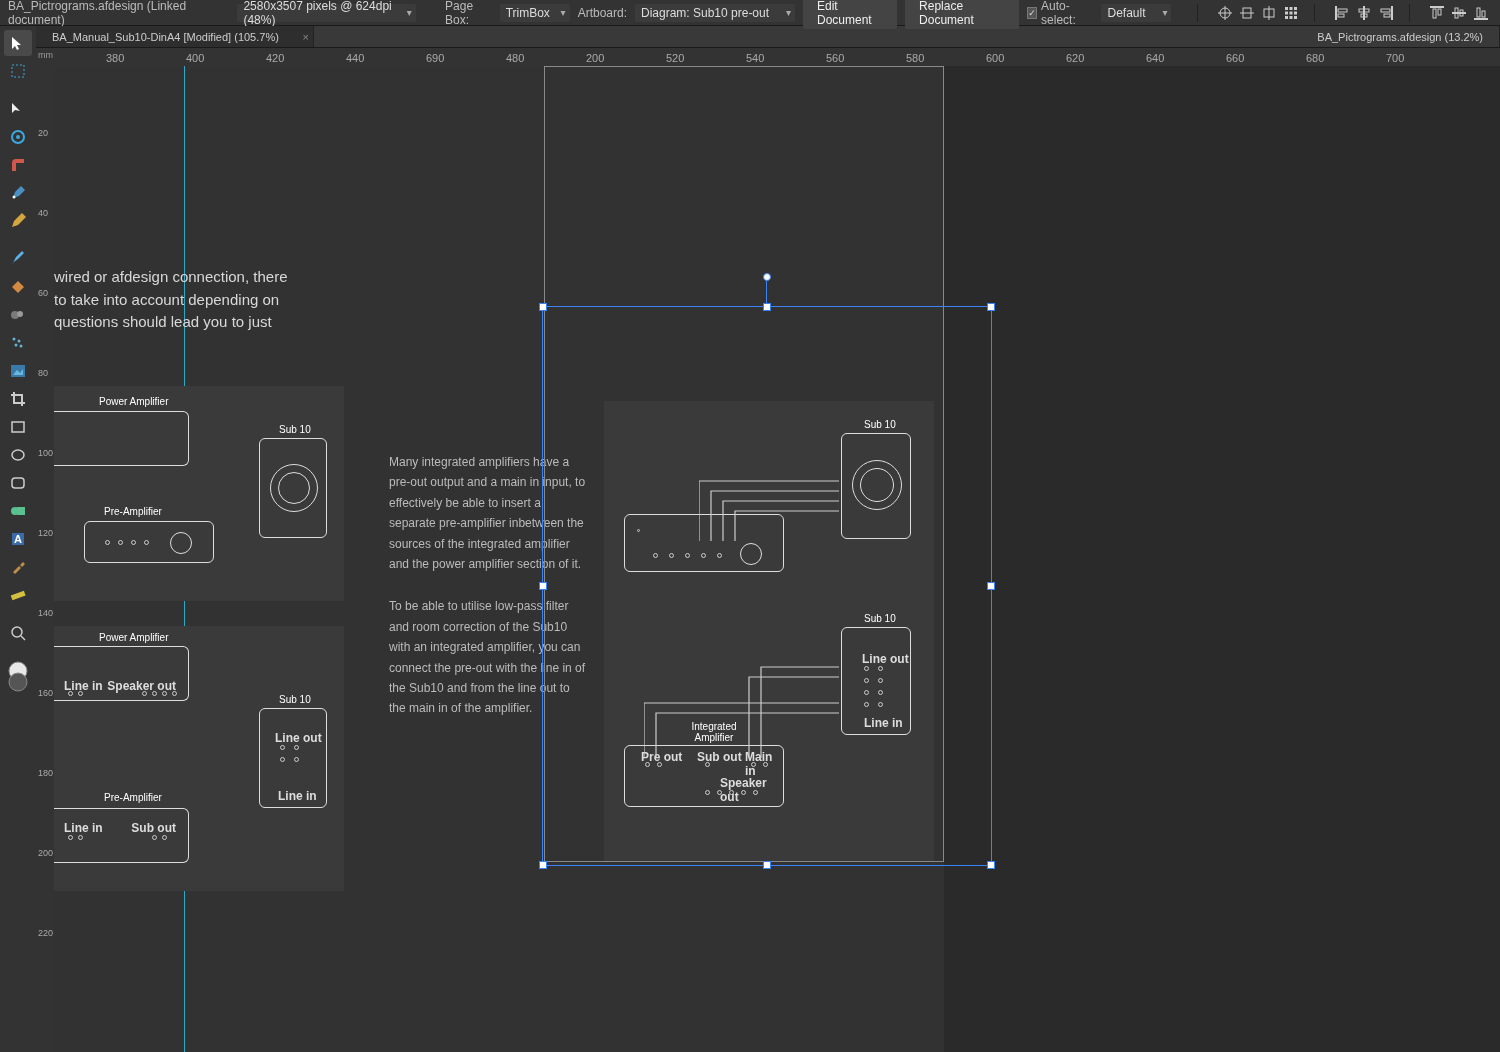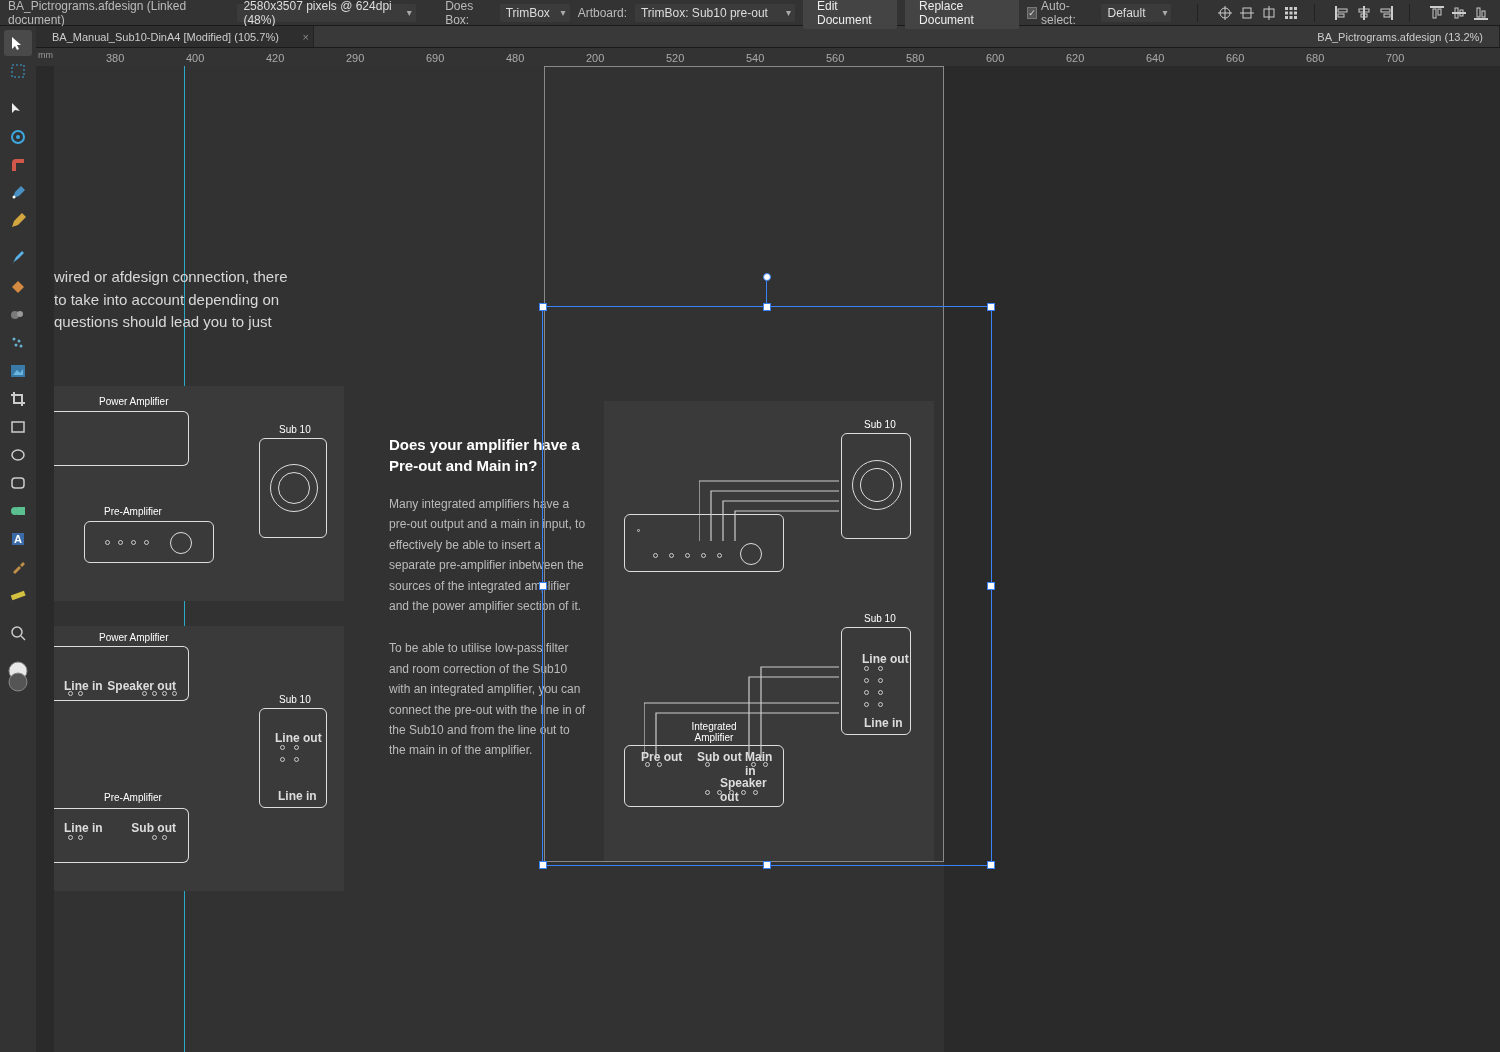--- a/index.html
+++ b/index.html
@@ -85,27 +85,27 @@
 </head>
 <body>
 
 <div class="context-bar">
   <span class="ctx-label">BA_Pictrograms.afdesign (Linked document)</span>
   <span style="width:16px"></span>
   <span class="ctx-dropdown">
       <span>2580x3507 pixels @ 624dpi (48%)</span>
     </span>
   <span style="width:16px"></span>
-  <span class="ctx-label">Does Box:</span>
+  <span class="ctx-label">Page Box:</span>
   <span class="ctx-dropdown" style="min-width:70px">
       <span>TrimBox</span>
     </span>
   <span class="ctx-label">Artboard:</span>
   <span class="ctx-dropdown" style="min-width:160px">
-      <span>TrimBox: Sub10 pre-out</span>
+      <span>Diagram: Sub10 pre-out</span>
     </span>
   <span class="ctx-button">Edit Document</span>
   <span class="ctx-button">Replace Document</span>
   <span class="ctx-check">
     <span class="box">✓</span>
     <span>Auto-select:</span>
   </span>
   <span class="ctx-dropdown" style="min-width:70px">
       <span>Default</span>
     </span>
@@ -335,36 +335,49 @@
 </div>
 
 <div class="canvas-wrap">
   <div class="ruler-corner"></div>
 
   <div class="ruler-h">
     <span class="unit">mm</span>
     <span class="tick" style="left:70px">380</span>
     <span class="tick" style="left:150px">400</span>
     <span class="tick" style="left:230px">420</span>
-    <span class="tick" style="left:310px">290</span>
+    <span class="tick" style="left:310px">440</span>
     <span class="tick" style="left:390px">690</span>
     <span class="tick" style="left:470px">480</span>
     <span class="tick" style="left:550px">200</span>
     <span class="tick" style="left:630px">520</span>
     <span class="tick" style="left:710px">540</span>
     <span class="tick" style="left:790px">560</span>
     <span class="tick" style="left:870px">580</span>
     <span class="tick" style="left:950px">600</span>
     <span class="tick" style="left:1030px">620</span>
     <span class="tick" style="left:1110px">640</span>
     <span class="tick" style="left:1190px">660</span>
     <span class="tick" style="left:1270px">680</span>
     <span class="tick" style="left:1350px">700</span>
   </div>
 
+  <div class="ruler-v">
+    <span class="tick" style="top:62px">20</span>
+    <span class="tick" style="top:142px">40</span>
+    <span class="tick" style="top:222px">60</span>
+    <span class="tick" style="top:302px">80</span>
+    <span class="tick" style="top:382px">100</span>
+    <span class="tick" style="top:462px">120</span>
+    <span class="tick" style="top:542px">140</span>
+    <span class="tick" style="top:622px">160</span>
+    <span class="tick" style="top:702px">180</span>
+    <span class="tick" style="top:782px">200</span>
+    <span class="tick" style="top:862px">220</span>
+  </div>
 
   <div class="stage">
 
     <div class="page-bg"></div>
 
     <div class="guide-v" style="left:130px"></div>
 
     <div class="diag-text" style="left:0px; top:200px; font-size:15px; color:#d8d8d8; line-height:1.5;">
       <div>wired or afdesign connection, there</div>
       <div>to take into account depending on</div>
@@ -415,24 +428,20 @@
         <span class="tiny-lbl" style="left:10px; top:12px">Line in</span>
         <span class="tiny-lbl" style="right:12px; top:12px">Sub out</span>
         <div class="dot" style="left:14px; top:26px"></div>
         <div class="dot" style="left:24px; top:26px"></div>
         <div class="dot" style="left:98px; top:26px"></div>
         <div class="dot" style="left:108px; top:26px"></div>
       </div>
     </div>
 
     <div style="position:absolute; left:335px; top:368px; width:210px;">
-      <div class="diag-text" style="position:relative; font-weight:600; font-size:15px; line-height:1.4;">
-        <div>Does your amplifier have a</div>
-        <div>Pre-out and Main in?</div>
-      </div>
       <div class="diag-body" style="position:relative; margin-top:18px; width:200px;">Many integrated amplifiers have a pre-out output and a main in input, to effectively be able to insert a separate pre-amplifier inbetween the sources of the integrated amplifier and the power amplifier section of it.</div>
       <div class="diag-body" style="position:relative; margin-top:22px; width:200px;">To be able to utilise low-pass filter and room correction of the Sub10 with an integrated amplifier, you can connect the pre-out with the line in of the Sub10 and from the line out to the main in of the amplifier.</div>
     </div>
 
     <div class="diag-card" style="left:550px; top:335px; width:330px; height:460px; background:#3a3a3a;">
 
       <span class="small-lbl" style="left:260px; top:18px">Sub 10</span>
       <div class="box-outline" style="left:237px; top:32px; width:70px; height:106px;">
         <div class="circle-outline" style="left:10px; top:26px; width:50px; height:50px;"></div>
         <div class="circle-outline" style="left:18px; top:34px; width:34px; height:34px;"></div>

